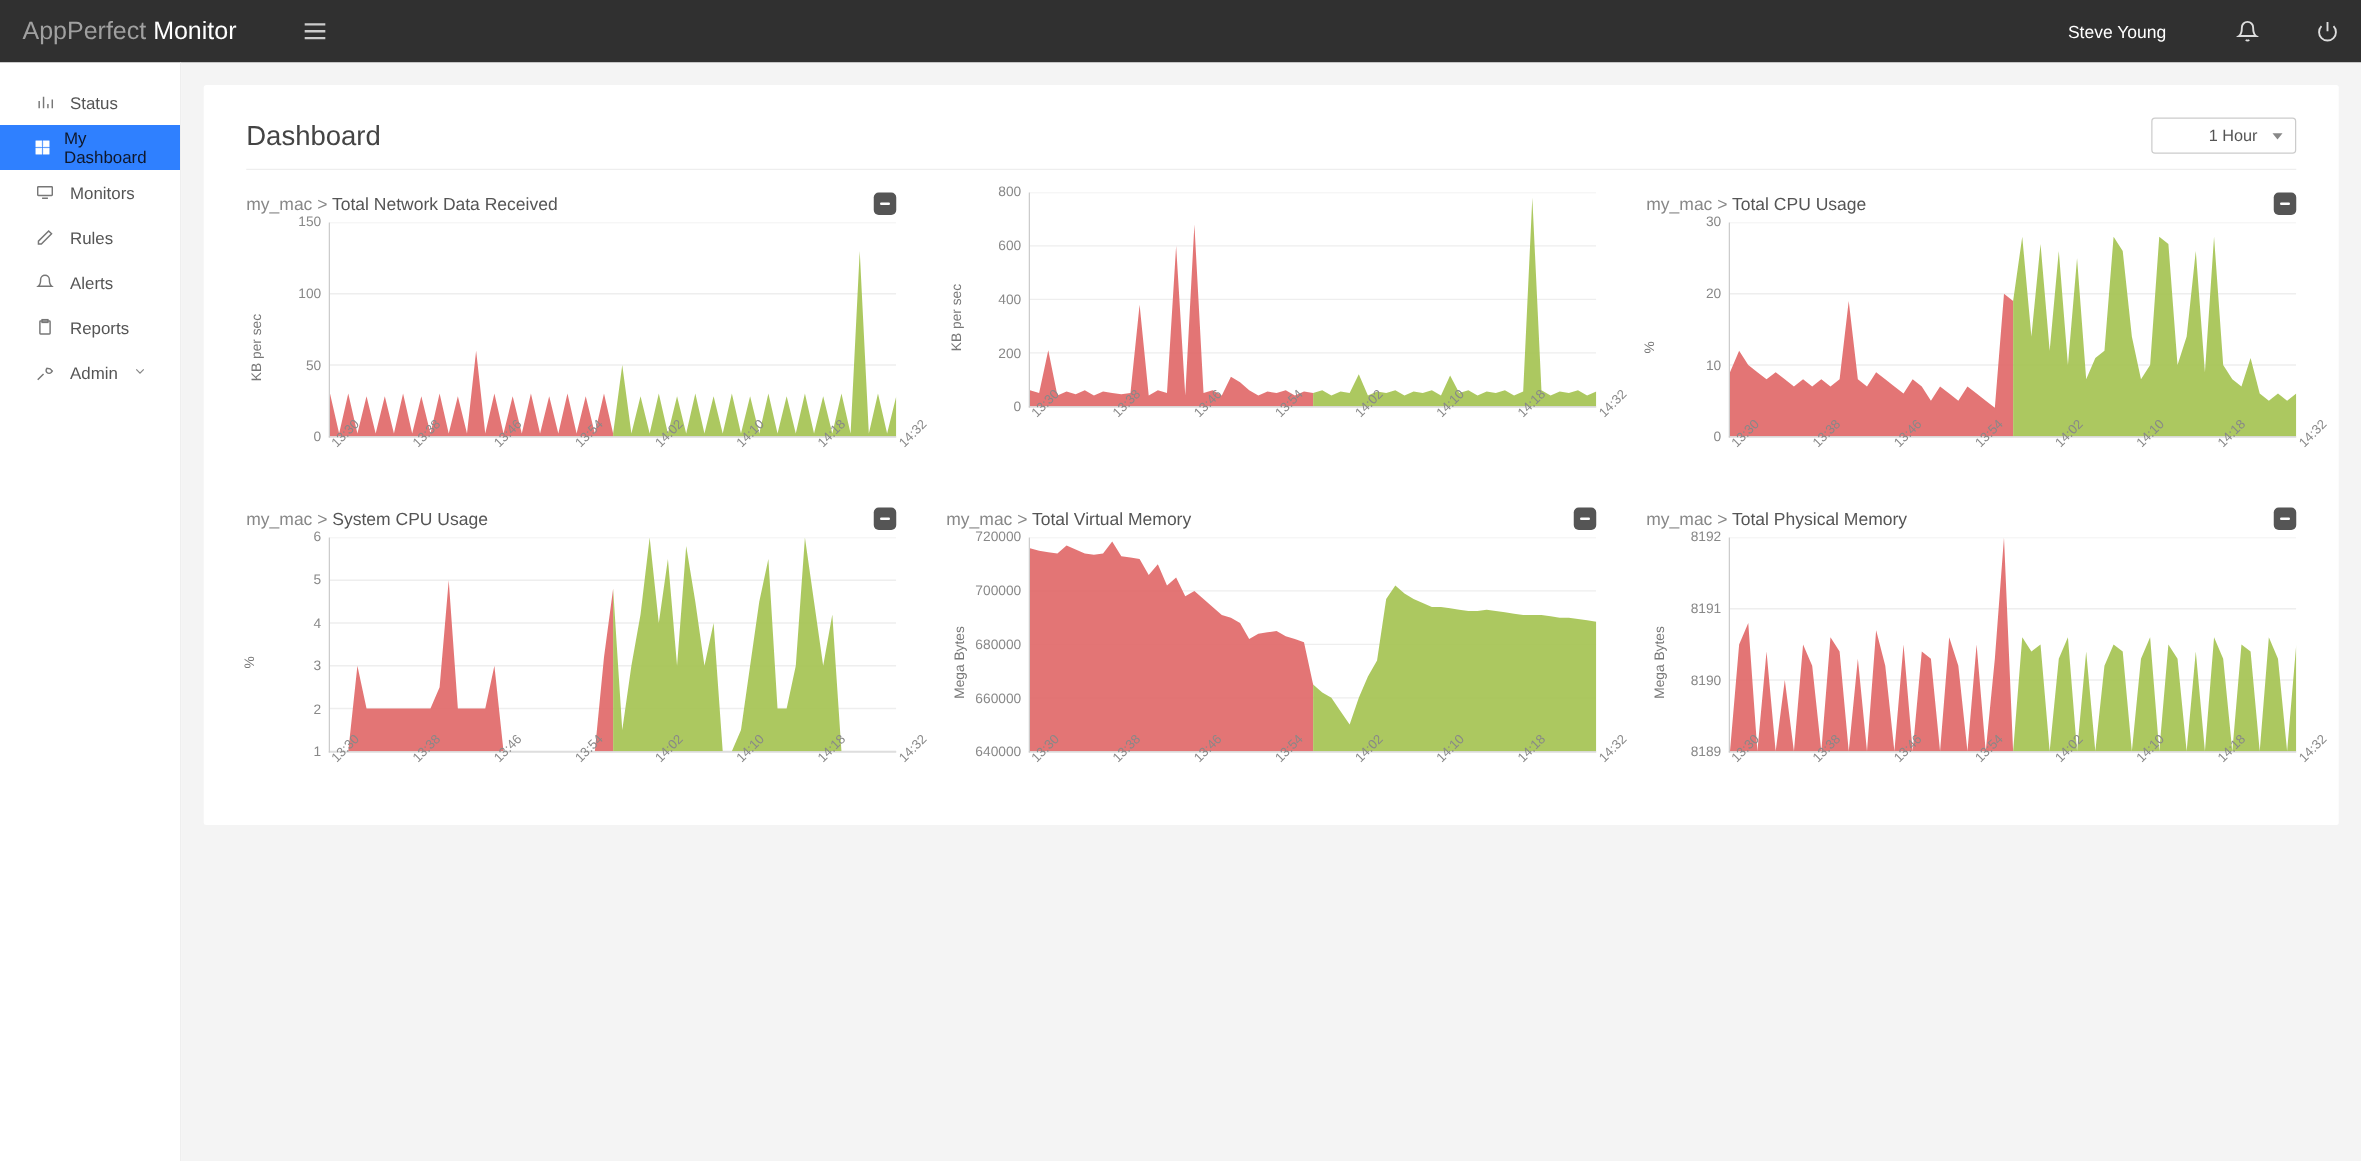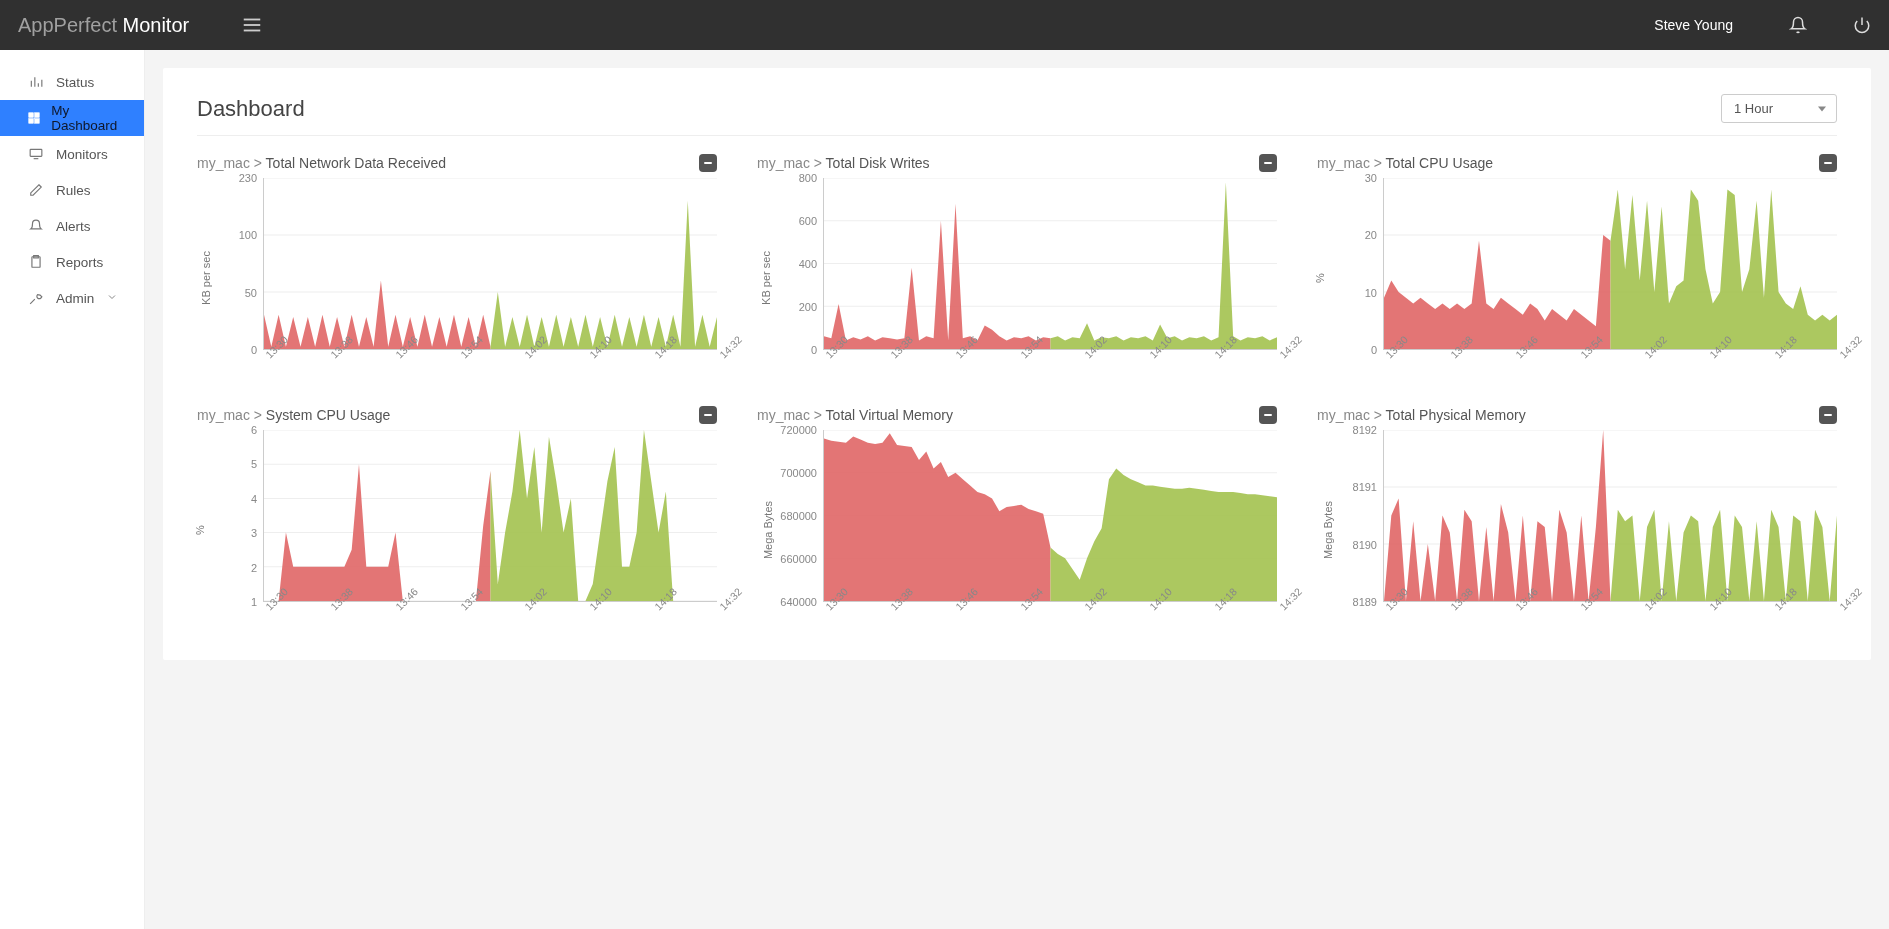--- a/index.html
+++ b/index.html
@@ -16,21 +16,21 @@
   .top-icon svg { stroke:#ddd; }
   
   .layout { display:flex; height:calc(100% - 50px); }
   .sidebar { width:145px; border-right:1px solid #eee; padding-top:14px; background:#fff; }
   .side-item { display:flex; align-items:center; height:36px; padding:0 26px; font-size:13.5px; color:#555; cursor:pointer; }
   .side-item .icon { width:20px; display:flex; justify-content:center; margin-right:10px; }
   .side-item.active { background:#2f80ff; color:#0f172a; }
   .side-item.active svg { stroke:#fff !important; fill:#fff !important; }
   .side-item .chev { margin-left:auto; }
   .main { flex:1; background:#f4f4f4; padding:18px; overflow:auto; }
-  .card { background:#fff; border-radius:2px; padding:26px 34px 30px; }
+  .card { background:#fff; border-radius:2px; padding:26px 34px 30px;text-align:right; }
   .dash-header { display:flex; align-items:center; border-bottom:1px solid #eee; padding-bottom:12px; margin-bottom:18px; }
   .dash-header h1 { font-size:22px; font-weight:400; color:#444; }
   .time-select { margin-left:auto; border:1px solid #ccc; border-radius:3px; padding:6px 30px 6px 12px; font-size:13px; color:#555; min-width:116px; position:relative; cursor:pointer; background:#fff; }
   .time-select::after { content:""; position:absolute; right:10px; top:50%; width:0;height:0;border-left:4px solid transparent;border-right:4px solid transparent;border-top:5px solid #888; transform:translateY(-50%); }
   .charts { display:grid; grid-template-columns:repeat(3,1fr); gap:28px 40px; }
   .panel {}
   .panel-header { display:flex; align-items:center; margin-bottom:6px; }
   .panel-title { font-size:14px; color:#555; }
   .panel-title .muted { color:#888; }
   .panel-header .mini-btn { margin-left:auto; width:18px; height:18px; border-radius:4px; background:#555; display:flex; align-items:center; justify-content:center; cursor:pointer; }
@@ -166,21 +166,21 @@
               <div class="mini-btn">
                 <span></span>
               </div>
             </div>
             <div class="chart-wrap">
               <div class="ylabel long">KB per sec</div>
               <div class="yaxis">
                 <div class="ytick" style="bottom: 0%; top: auto; transform: translateY(50%);">0</div>
                 <div class="ytick" style="bottom: 33.3333%; top: auto; transform: translateY(50%);">50</div>
                 <div class="ytick" style="bottom: 66.6667%; top: auto; transform: translateY(50%);">100</div>
-                <div class="ytick" style="bottom: 100%; top: auto; transform: translateY(50%);">230</div>
+                <div class="ytick" style="bottom: 100%; top: auto; transform: translateY(50%);">150</div>
               </div>
               <div class="plot">
                 <svg viewBox="0 0 300 170" preserveAspectRatio="none">
                   <g class="grid">
                     <line x1="0" y1="170" x2="300" y2="170"></line>
                     <line x1="0" y1="113.33333333333334" x2="300" y2="113.33333333333334"></line>
                     <line x1="0" y1="56.66666666666667" x2="300" y2="56.66666666666667"></line>
                     <line x1="0" y1="0" x2="300" y2="0"></line>
                   </g>
                   <path class="area-red" d="M0,170 L0,136 L4.838709677419355,167.73333333333332 L9.67741935483871,136 L14.516129032258064,167.73333333333332 L19.35483870967742,138.26666666666665 L24.193548387096772,167.73333333333332 L29.032258064516128,138.26666666666665 L33.87096774193548,167.73333333333332 L38.70967741935484,136 L43.5483870967742,167.73333333333332 L48.387096774193544,138.26666666666665 L53.225806451612904,167.73333333333332 L58.064516129032256,136 L62.903225806451616,167.73333333333332 L67.74193548387096,138.26666666666665 L72.58064516129032,167.73333333333332 L77.41935483870968,102 L82.25806451612902,167.73333333333332 L87.0967741935484,136 L91.93548387096774,167.73333333333332 L96.77419354838709,138.26666666666665 L101.61290322580645,167.73333333333332 L106.45161290322581,136 L111.29032258064517,167.73333333333332 L116.12903225806451,138.26666666666665 L120.96774193548386,167.73333333333332 L125.80645161290323,136 L130.6451612903226,167.73333333333332 L135.48387096774192,138.26666666666665 L140.32258064516128,167.73333333333332 L145.16129032258064,136 L150,167.73333333333332 L150,170 Z"></path>
@@ -193,26 +193,20 @@
                 <div class="xtick" style="left: 28.5714%;">13:46</div>
                 <div class="xtick" style="left: 42.8571%;">13:54</div>
                 <div class="xtick" style="left: 57.1429%;">14:02</div>
                 <div class="xtick" style="left: 71.4286%;">14:10</div>
                 <div class="xtick" style="left: 85.7143%;">14:18</div>
                 <div class="xtick" style="left: 100%;">14:32</div>
               </div>
             </div>
           </div>
           <div class="panel">
-            <div class="panel-header">
-              <div class="panel-title"><span class="muted">my_mac &gt; </span>Total Disk Writes</div>
-              <div class="mini-btn">
-                <span></span>
-              </div>
-            </div>
             <div class="chart-wrap">
               <div class="ylabel long">KB per sec</div>
               <div class="yaxis">
                 <div class="ytick" style="bottom: 0%; top: auto; transform: translateY(50%);">0</div>
                 <div class="ytick" style="bottom: 25%; top: auto; transform: translateY(50%);">200</div>
                 <div class="ytick" style="bottom: 50%; top: auto; transform: translateY(50%);">400</div>
                 <div class="ytick" style="bottom: 75%; top: auto; transform: translateY(50%);">600</div>
                 <div class="ytick" style="bottom: 100%; top: auto; transform: translateY(50%);">800</div>
               </div>
               <div class="plot">

